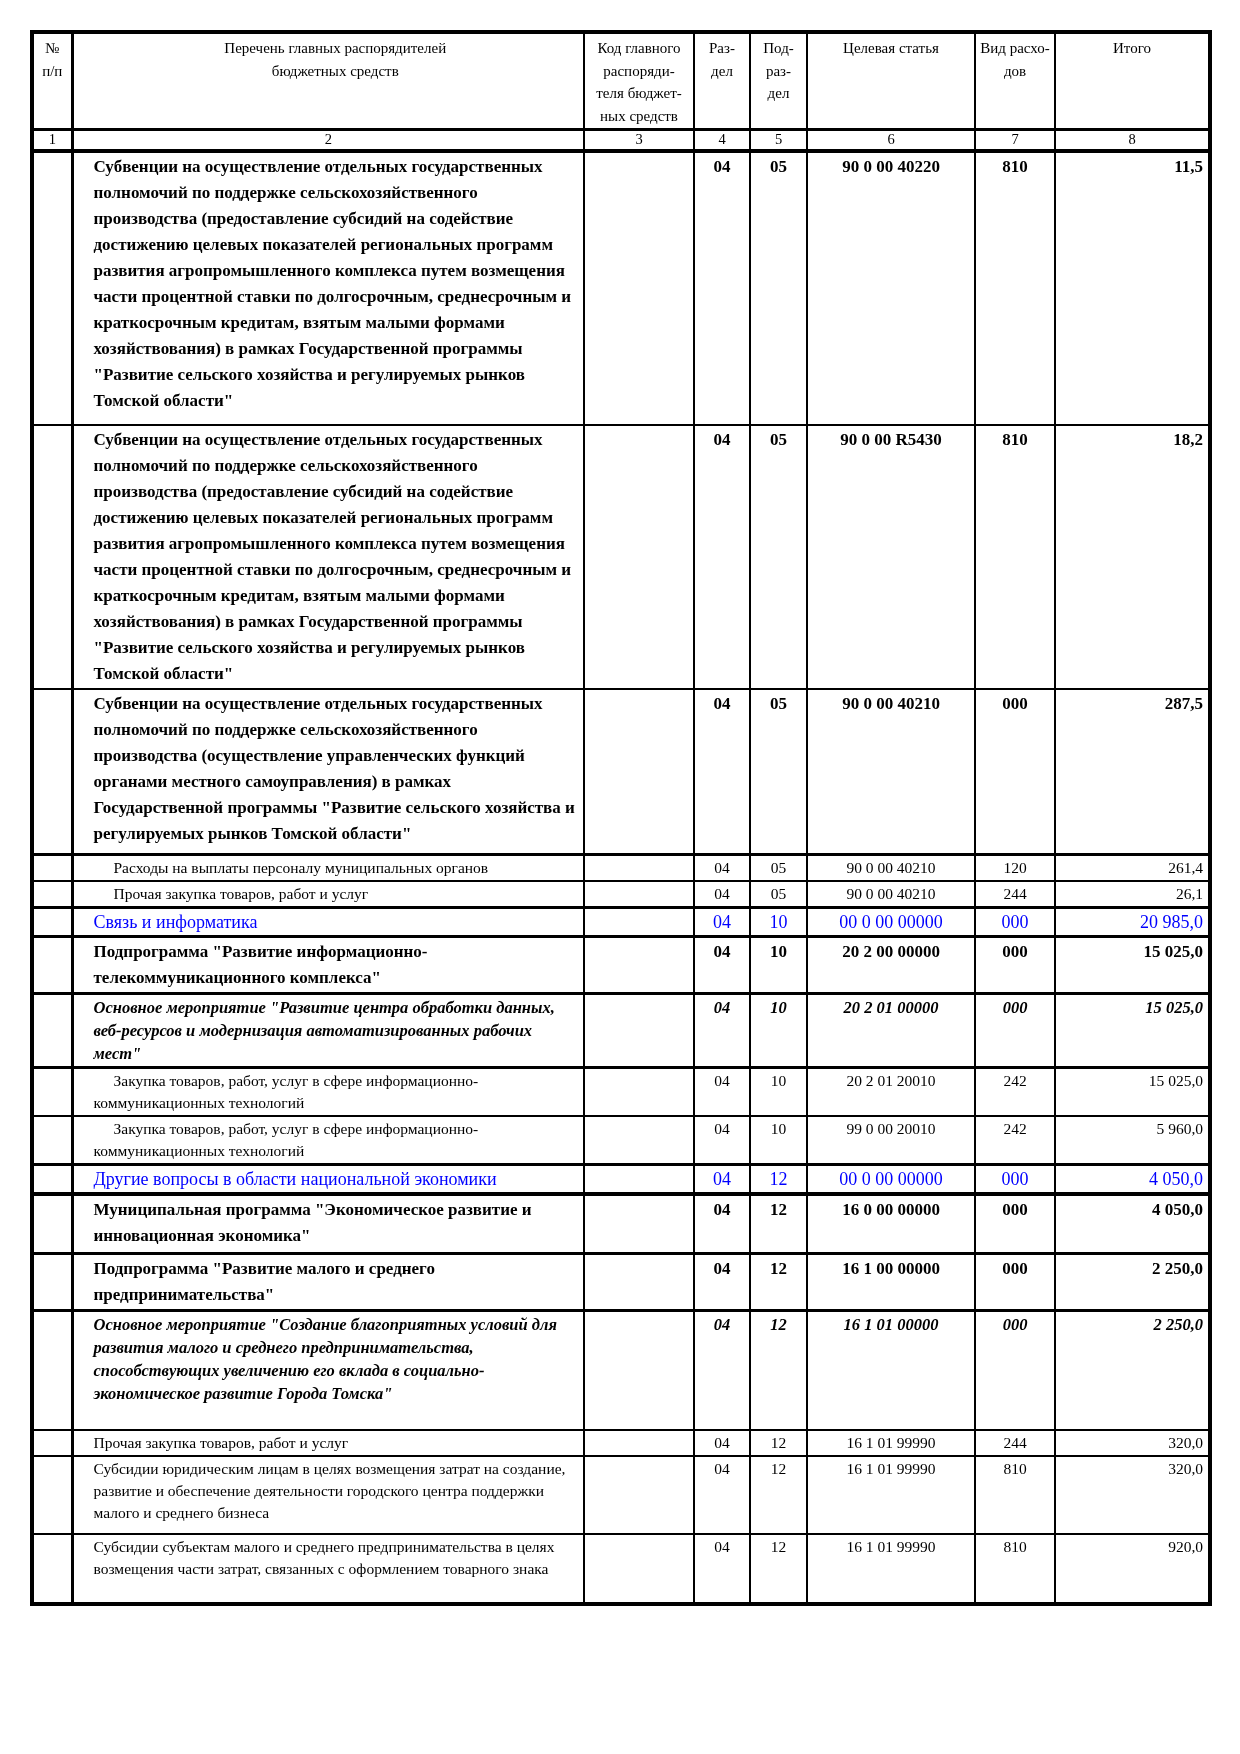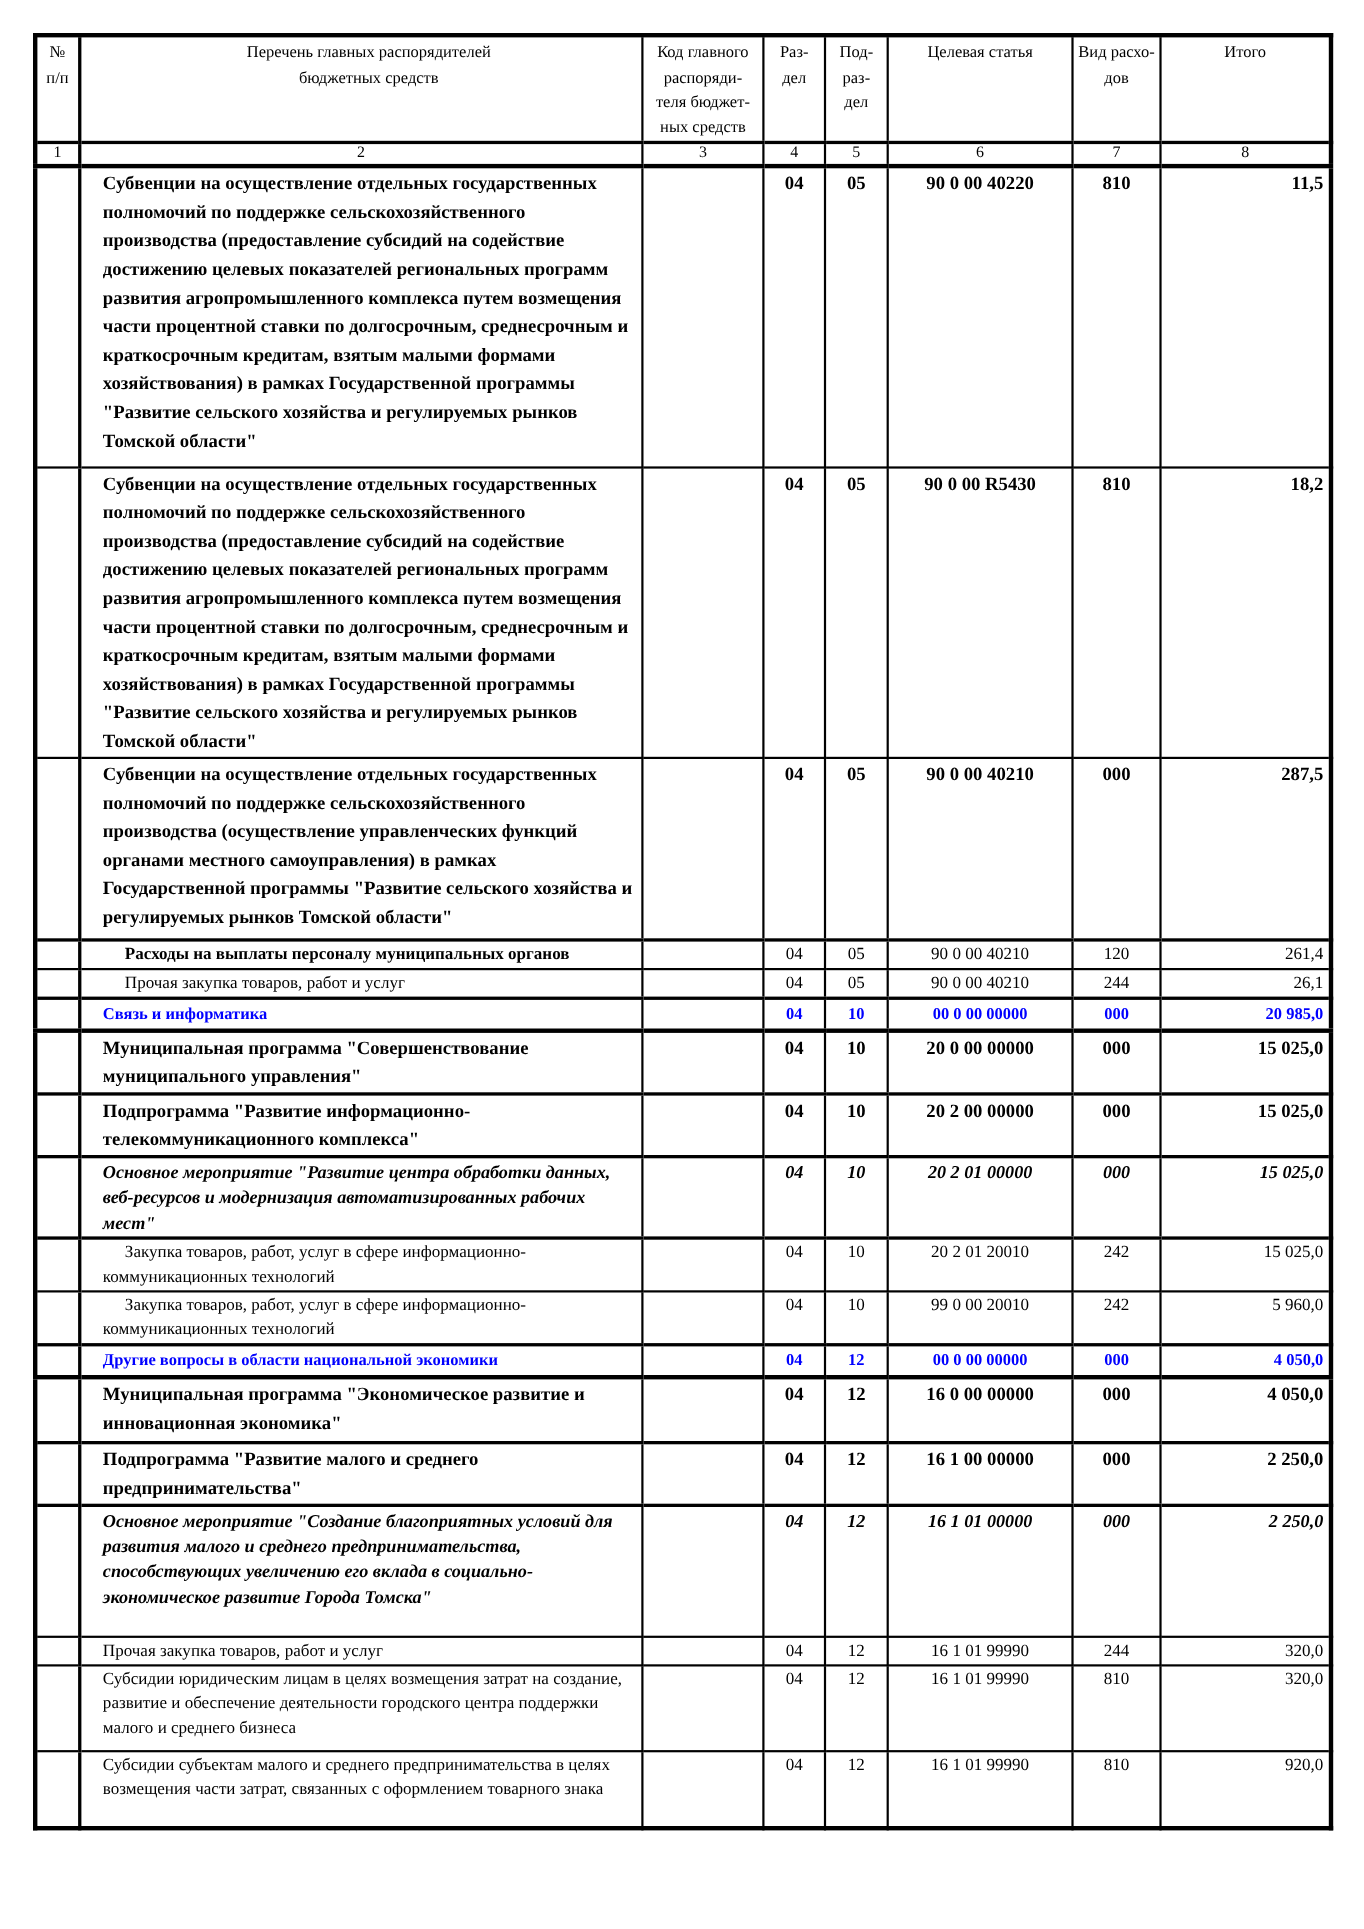--- a/index.html
+++ b/index.html
@@ -29,21 +29,21 @@
   }
   tr.numrow td{
     text-align:center;font-size:14.5px;line-height:1.2;padding:0;
     border-top-width:3px;border-bottom-width:4px;
   }
   
   tr.r-bold td{font-weight:bold;font-size:17px;line-height:26px;}
   tr.r-bold-indent td{font-weight:bold;font-size:16.5px;line-height:24px;}
   tr.r-bold-italic td{font-weight:bold;font-style:italic;font-size:16.5px;line-height:23px;}
   tr.r-regular td, tr.r-regular-indent td{font-weight:normal;font-size:15.5px;line-height:22px;}
-  tr.r-blue td{font-weight:bold;font-size:15px;line-height:24px;color:var(--accent,#0000ff);}
+  tr.r-blue td{font-weight:normal;font-size:18px;line-height:24px;color:var(--accent,#0000ff);}
   tr.r-regular-indent td.colname{text-indent:20px;}
   tr.r-bold-indent td.colname{text-indent:8px;}
   td.colname{text-align:left;padding-left:20px;padding-right:6px;}
   td.c-center{text-align:center;white-space:nowrap;}
   td.c-right{text-align:right;white-space:nowrap;padding-right:5px;}
 </style>
 </head>
 <body>
 
 <div class="page">
@@ -113,21 +113,21 @@
           <td class="colname" style="border-top-width: 2px;">Субвенции на осуществление отдельных государственных полномочий по поддержке сельскохозяйственного производства (осуществление управленческих функций органами местного самоуправления) в рамках Государственной программы "Развитие сельского хозяйства и регулируемых рынков Томской области"</td>
           <td class="c-center" style="border-top-width: 2px;"></td>
           <td class="c-center" style="border-top-width: 2px;">04</td>
           <td class="c-center" style="border-top-width: 2px;">05</td>
           <td class="c-center" style="border-top-width: 2px;">90 0 00 40210</td>
           <td class="c-center" style="border-top-width: 2px;">000</td>
           <td class="c-right" style="border-top-width: 2px;">287,5</td>
         </tr>
         <tr class="row r-regular-indent" style="height: 26px;">
           <td class="c-center" style="border-top-width: 3px;"></td>
-          <td class="colname" style="border-top-width: 3px; font-weight: bold;">Расходы на выплаты персоналу муниципальных органов</td>
+          <td class="colname" style="border-top-width: 3px;">Расходы на выплаты персоналу муниципальных органов</td>
           <td class="c-center" style="border-top-width: 3px;"></td>
           <td class="c-center" style="border-top-width: 3px;">04</td>
           <td class="c-center" style="border-top-width: 3px;">05</td>
           <td class="c-center" style="border-top-width: 3px;">90 0 00 40210</td>
           <td class="c-center" style="border-top-width: 3px;">120</td>
           <td class="c-right" style="border-top-width: 3px;">261,4</td>
         </tr>
         <tr class="row r-regular-indent" style="height: 24px;">
           <td class="c-center" style="border-top-width: 2px;"></td>
           <td class="colname" style="border-top-width: 2px;">Прочая закупка товаров, работ и услуг</td>
@@ -140,30 +140,20 @@
         </tr>
         <tr class="row r-blue" style="height: 27px;">
           <td class="c-center" style="border-top-width: 3px;"></td>
           <td class="colname" style="border-top-width: 3px;">Связь и информатика</td>
           <td class="c-center" style="border-top-width: 3px;"></td>
           <td class="c-center" style="border-top-width: 3px;">04</td>
           <td class="c-center" style="border-top-width: 3px;">10</td>
           <td class="c-center" style="border-top-width: 3px;">00 0 00 00000</td>
           <td class="c-center" style="border-top-width: 3px;">000</td>
           <td class="c-right" style="border-top-width: 3px;">20 985,0</td>
-        </tr>
-        <tr class="row r-bold" style="height: 53px;">
-          <td class="c-center" style="border-top-width: 4px;"></td>
-          <td class="colname" style="border-top-width: 4px;">Муниципальная программа "Совершенствование муниципального управления"</td>
-          <td class="c-center" style="border-top-width: 4px;"></td>
-          <td class="c-center" style="border-top-width: 4px;">04</td>
-          <td class="c-center" style="border-top-width: 4px;">10</td>
-          <td class="c-center" style="border-top-width: 4px;">20 0 00 00000</td>
-          <td class="c-center" style="border-top-width: 4px;">000</td>
-          <td class="c-right" style="border-top-width: 4px;">15 025,0</td>
         </tr>
         <tr class="row r-bold" style="height: 49px;">
           <td class="c-center" style="border-top-width: 3px;"></td>
           <td class="colname" style="border-top-width: 3px;">Подпрограмма "Развитие информационно-телекоммуникационного комплекса"</td>
           <td class="c-center" style="border-top-width: 3px;"></td>
           <td class="c-center" style="border-top-width: 3px;">04</td>
           <td class="c-center" style="border-top-width: 3px;">10</td>
           <td class="c-center" style="border-top-width: 3px;">20 2 00 00000</td>
           <td class="c-center" style="border-top-width: 3px;">000</td>
           <td class="c-right" style="border-top-width: 3px;">15 025,0</td>

